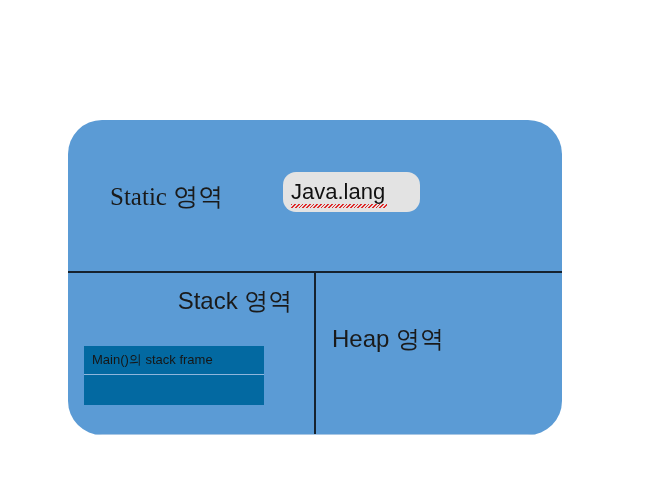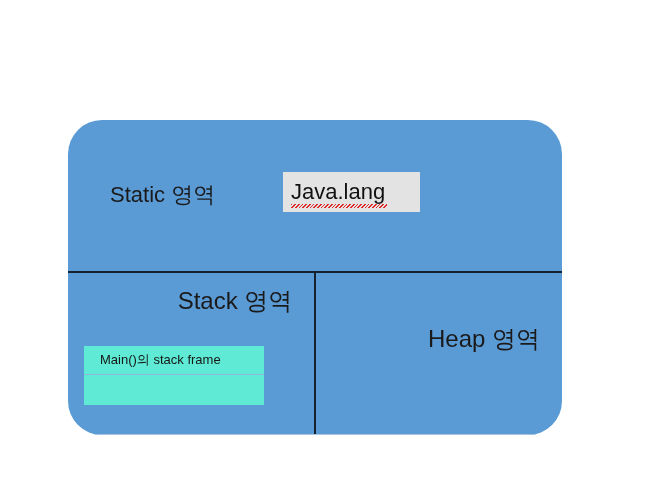--- a/index.html
+++ b/index.html
@@ -74,37 +74,39 @@
     width: 450px;
     height: 1px;
     background: #a9c7e4;
   }
 
   
   .region-static-label {
     position: absolute;
     left: 42px;
     top: 60px;
-    font-size: 22px;
+    font-size: 25px;
     color: #1a1a1a;
     white-space: nowrap;
+    font-family: Liberation Serif, serif;
   }
 
   .javalang-box {
     position: absolute;
     left: 215px;
     top: 52px;
     width: 137px;
     height: 40px;
     background: #e3e3e3;
     display: flex;
     align-items: center;
     justify-content: flex-start;
     box-sizing: border-box;
     padding-left: 8px;
+    border-radius: 13px;
   }
   .javalang-text {
     position: relative;
     font-size: 22px;
     color: #111111;
     white-space: nowrap;
     line-height: 1;
   }
   
   .javalang-text::after {
@@ -135,43 +137,43 @@
   }
 
   .stack-table {
     position: absolute;
     left: 16px;
     top: 226px;
     width: 180px;
     border-collapse: collapse;
   }
   .stack-table td {
-    background: #5eead4;
+    background: #0369a1;
     height: 28px;
-    padding: 0 0 0 16px;
+    padding: 0 0 0 8px;
     font-size: 13px;
     color: #161616;
     vertical-align: middle;
     white-space: nowrap;
     border: none;
   }
   .stack-table tr + tr td {
     border-top: 1.5px solid #8fb6dc;
   }
   .stack-row-empty td {
     height: 30px;
   }
 
   
   .region-heap-label {
     position: absolute;
-    left: 248px;
+    left: 264px;
     top: 203px;
     width: 224px;
-    text-align: right;
+    text-align: left;
     font-size: 24px;
     color: #1a1a1a;
     white-space: nowrap;
   }
 </style>
 </head>
 <body>
 
 <div id="stage">
 

